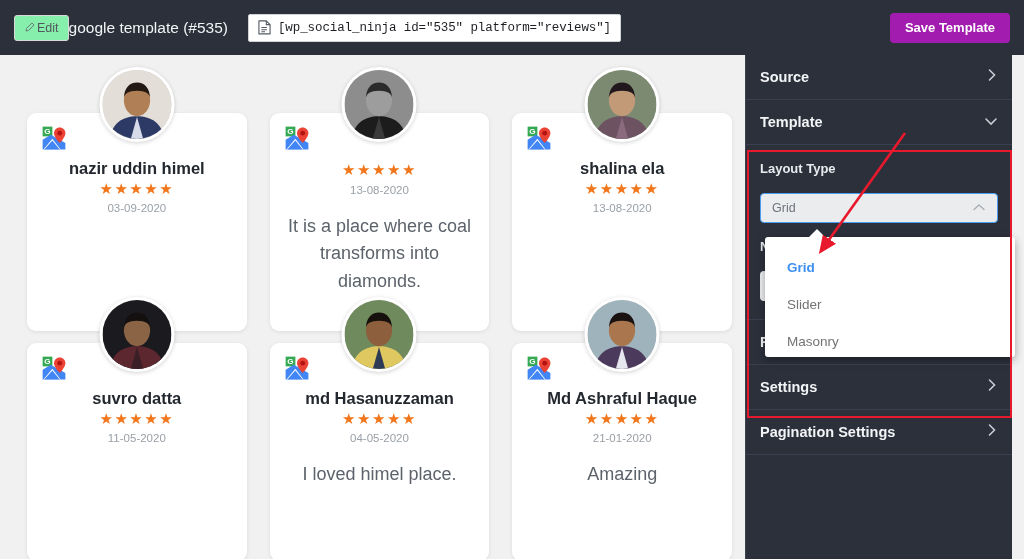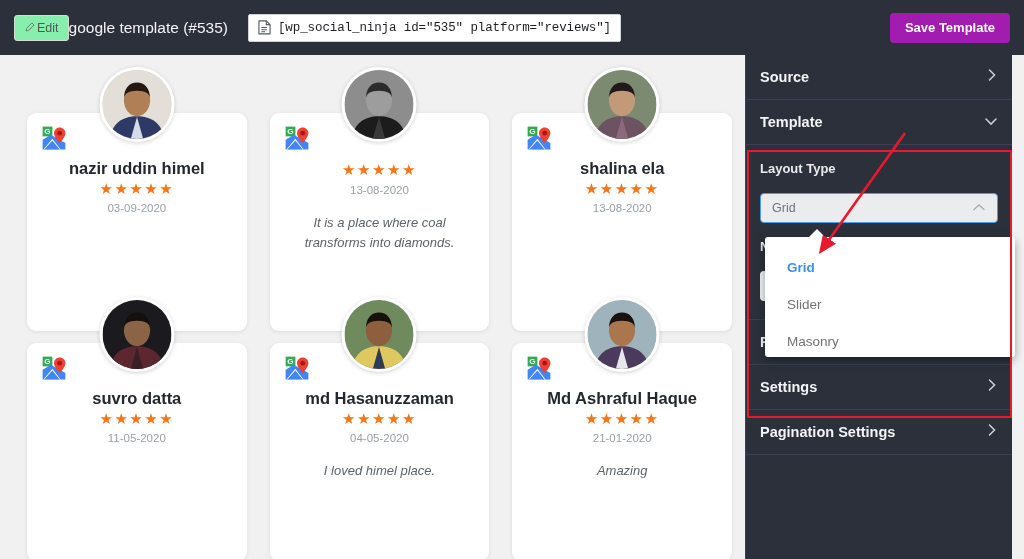--- a/index.html
+++ b/index.html
@@ -121,22 +121,21 @@
     letter-spacing: 1.5px;
     line-height: 1.1;
   }
   .rev-date {
     margin-top: 5px;
     font-size: 11.5px;
     color: #9aa0a7;
   }
   .rev-text {
     margin-top: 17px;
-    font-size: 13px;
-    font-style: italic;
+    font-size: 18px;
     color: #5d636b;
     line-height: 1.55;
   }
 
   
   .sidebar {
     position: absolute; left: 745px; top: 55px;
     width: 267px; height: 504px;
     background: #2b303b;
     border-left: 1px solid #3c424f;

